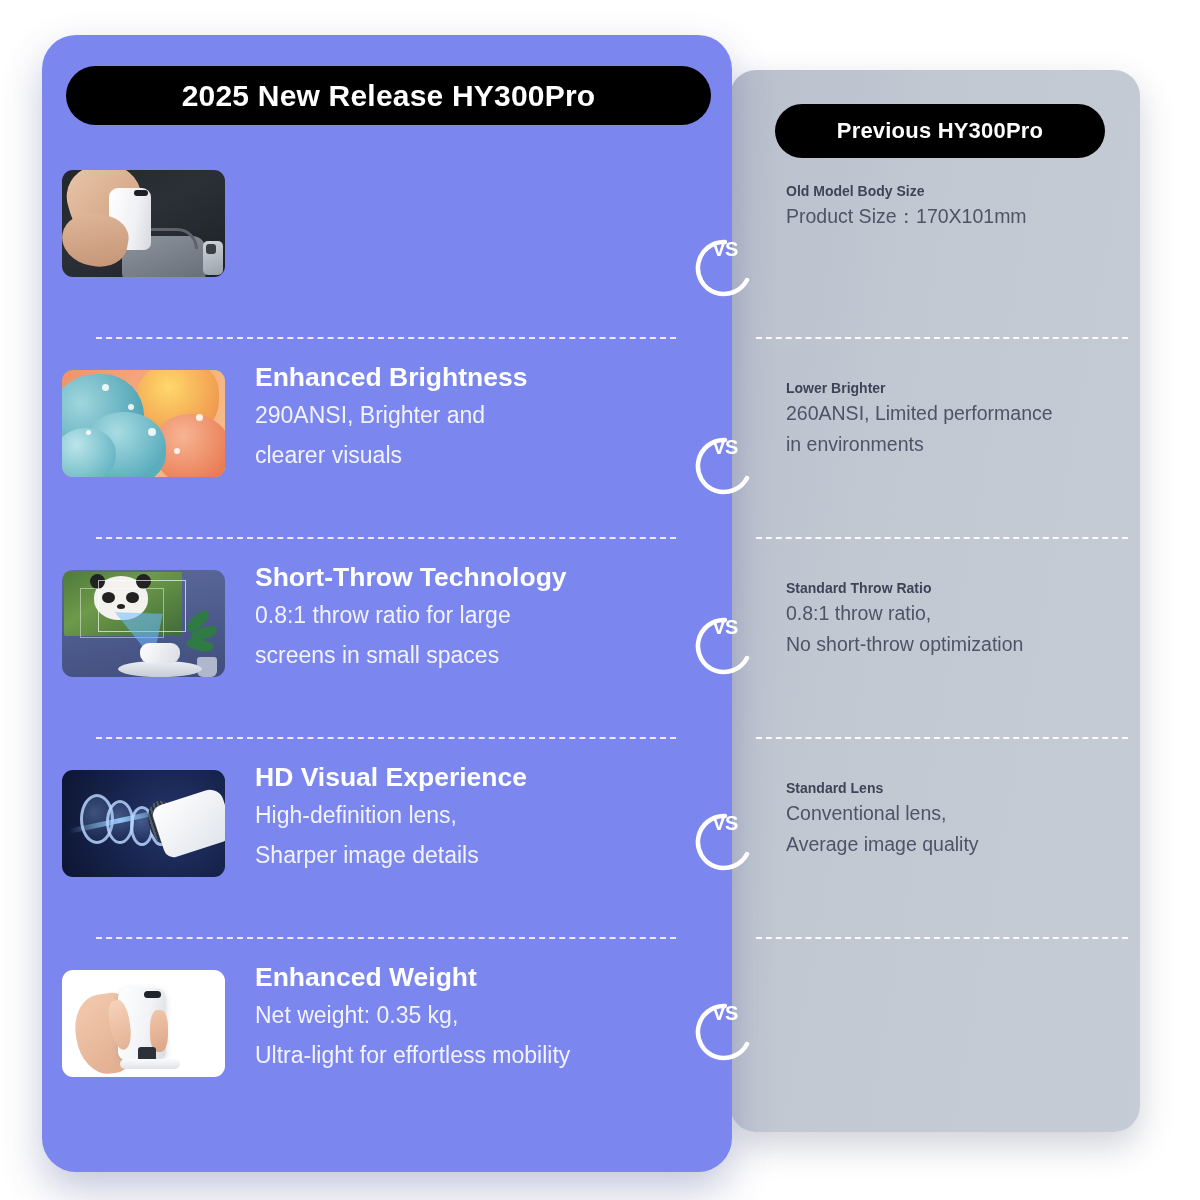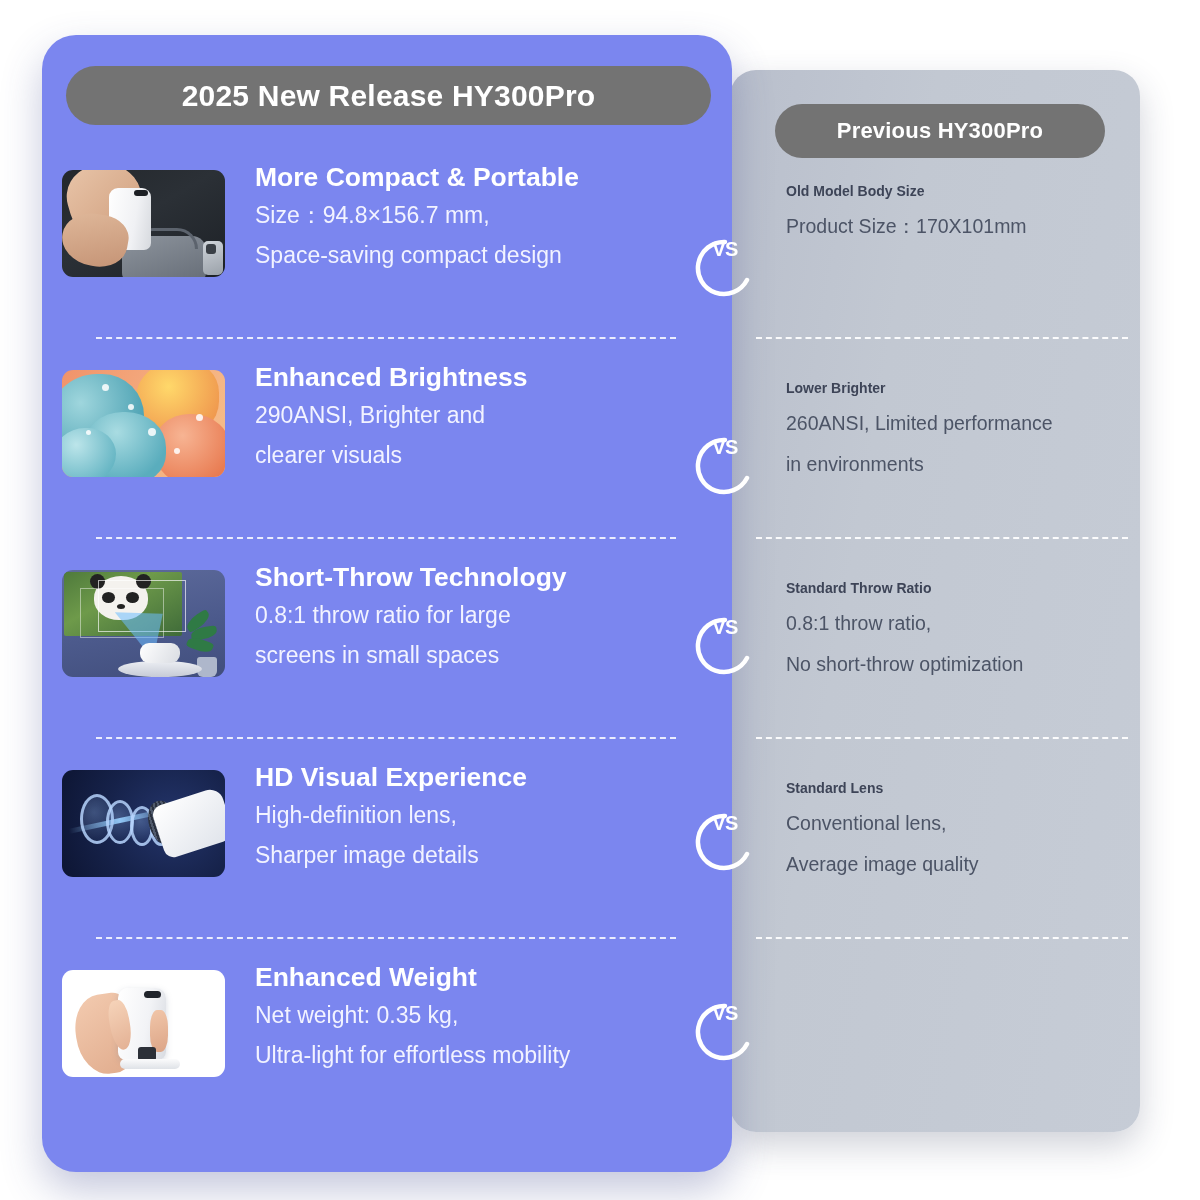--- a/index.html
+++ b/index.html
@@ -30,21 +30,21 @@
     left:42px; top:35px;
     width:690px; height:1137px;
     background:#7b86ef;
     border-radius:34px;
     box-shadow:0 18px 40px rgba(60,70,140,.30);
   }
 
   
   .pill {
     position:absolute;
-    background:#737373;
+    background:#000000;
     border-radius:40px;
     display:flex;
     align-items:center;
     justify-content:center;
     color:#ffffff;
     font-weight:bold;
     letter-spacing:.2px;
   }
   .pill-new {
     left:66px; top:66px;
@@ -95,21 +95,21 @@
     color:#3d4457;
     font-size:14px;
     font-weight:bold;
     line-height:1.2;
     white-space:nowrap;
   }
   .subR {
     color:#4c5466;
     font-size:19.5px;
     line-height:1.52;
-    margin-top:12px;
+    margin-top:2px;
     white-space:nowrap;
   }
 
   
   .divL {
     position:absolute;
     left:96px; width:580px; height:0;
     border-top:2px dashed rgba(255,255,255,.85);
   }
   .divR {
@@ -339,25 +339,20 @@
     <span>Previous HY300Pro</span>
   </div>
 
   <div class="rowL" style="top:162px">
     <div class="thumb t1">
       <div class="hand1"></div>
         <div class="bag"></div>
         <div class="dev"></div>
       <div class="hand2"></div>
         <div class="phone"></div>
-    </div>
-    <div class="txtL">
-      <div class="ttlL">More Compact &amp; Portable</div>
-      <div class="subL">Size：94.8×156.7 mm,</div>
-      <div class="subL">Space-saving compact design</div>
     </div>
   </div>
 
   <div class="rowL" style="top:362px">
     <div class="thumb t2">
       <div class="petalD"></div>
         <div class="petalE"></div>
       <div class="petalA"></div>
         <div class="petalB"></div>
         <div class="petalC"></div>

